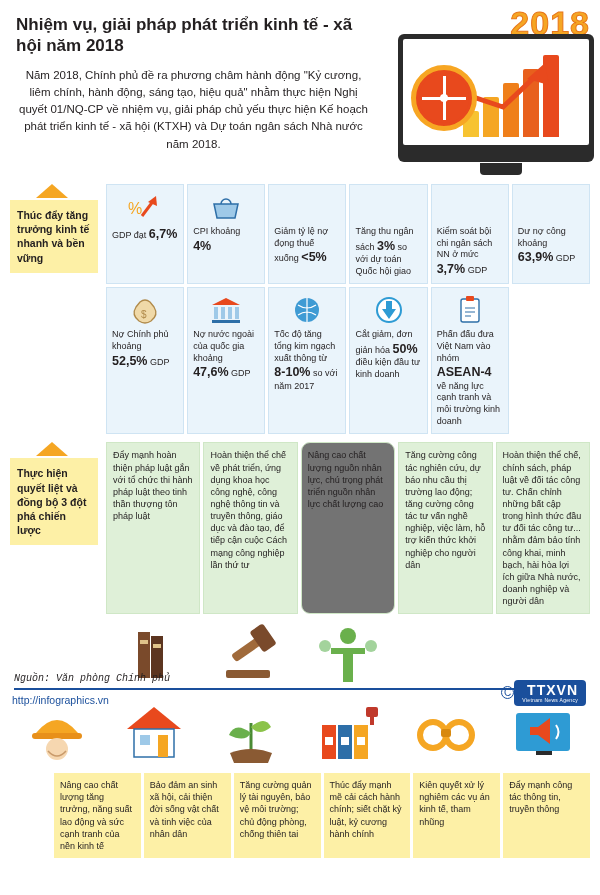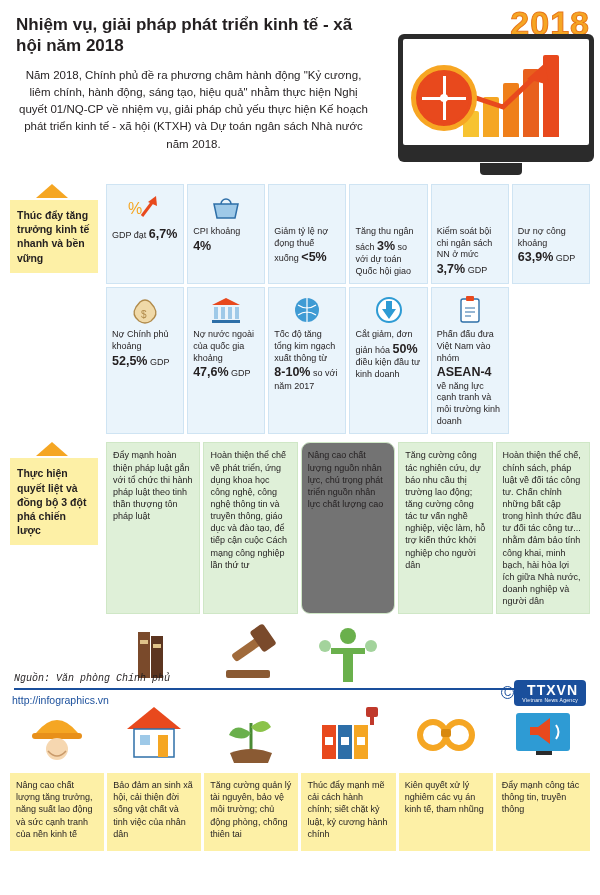--- a/index.html
+++ b/index.html
@@ -333,21 +333,21 @@
       </div>
       <div class="ic3">
         <svg width="70" height="66" viewBox="0 0 70 66">
             <rect x="8" y="14" width="54" height="38" rx="3" fill="#2e9bd4"></rect>
             <path d="M22 28 h8 l12 -9 v26 l-12 -9 h-8 Z" fill="#e8491d"></path>
             <path d="M48 26 q5 7 0 14" stroke="#fff" stroke-width="2" fill="none"></path>
             <rect x="28" y="52" width="16" height="4" fill="#2b2b2b"></rect>
           </svg>
       </div>
     </div>
-    <div class="grid3" style="margin-top:3px;">
+    <div class="grid3" style="margin-top:3px;margin-left:44px;">
       <div class="cell3">Nâng cao chất lượng tăng trưởng, năng suất lao động và sức cạnh tranh của nền kinh tế</div>
       <div class="cell3">Bảo đảm an sinh xã hội, cải thiện đời sống vật chất và tinh việc của nhân dân</div>
       <div class="cell3">Tăng cường quản lý tài nguyên, bảo vệ môi trường; chủ động phòng, chống thiên tai</div>
       <div class="cell3">Thúc đẩy mạnh mẽ cải cách hành chính; siết chặt kỷ luật, kỷ cương hành chính</div>
       <div class="cell3">Kiên quyết xử lý nghiêm các vụ án kinh tế, tham nhũng</div>
       <div class="cell3">Đẩy mạnh công tác thông tin, truyền thông</div>
     </div>
   </div>
 
   <div class="footer">

